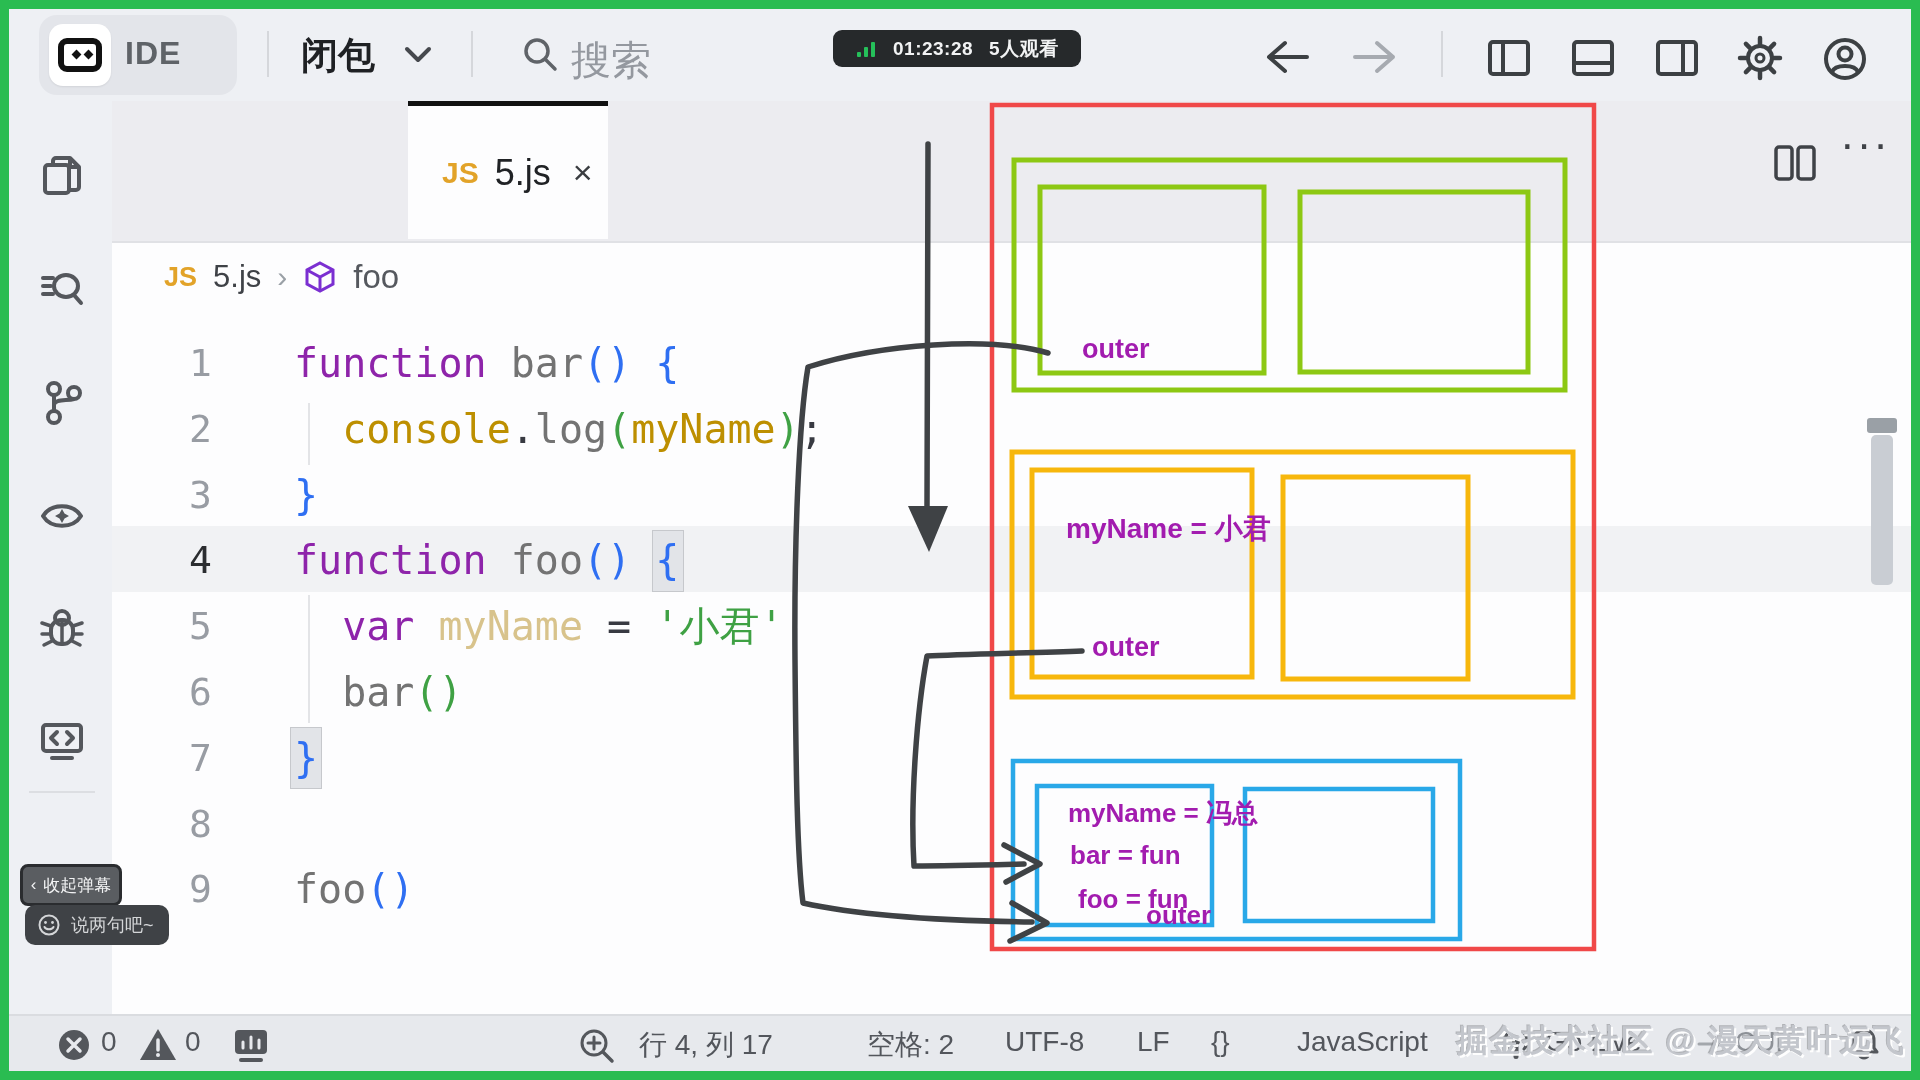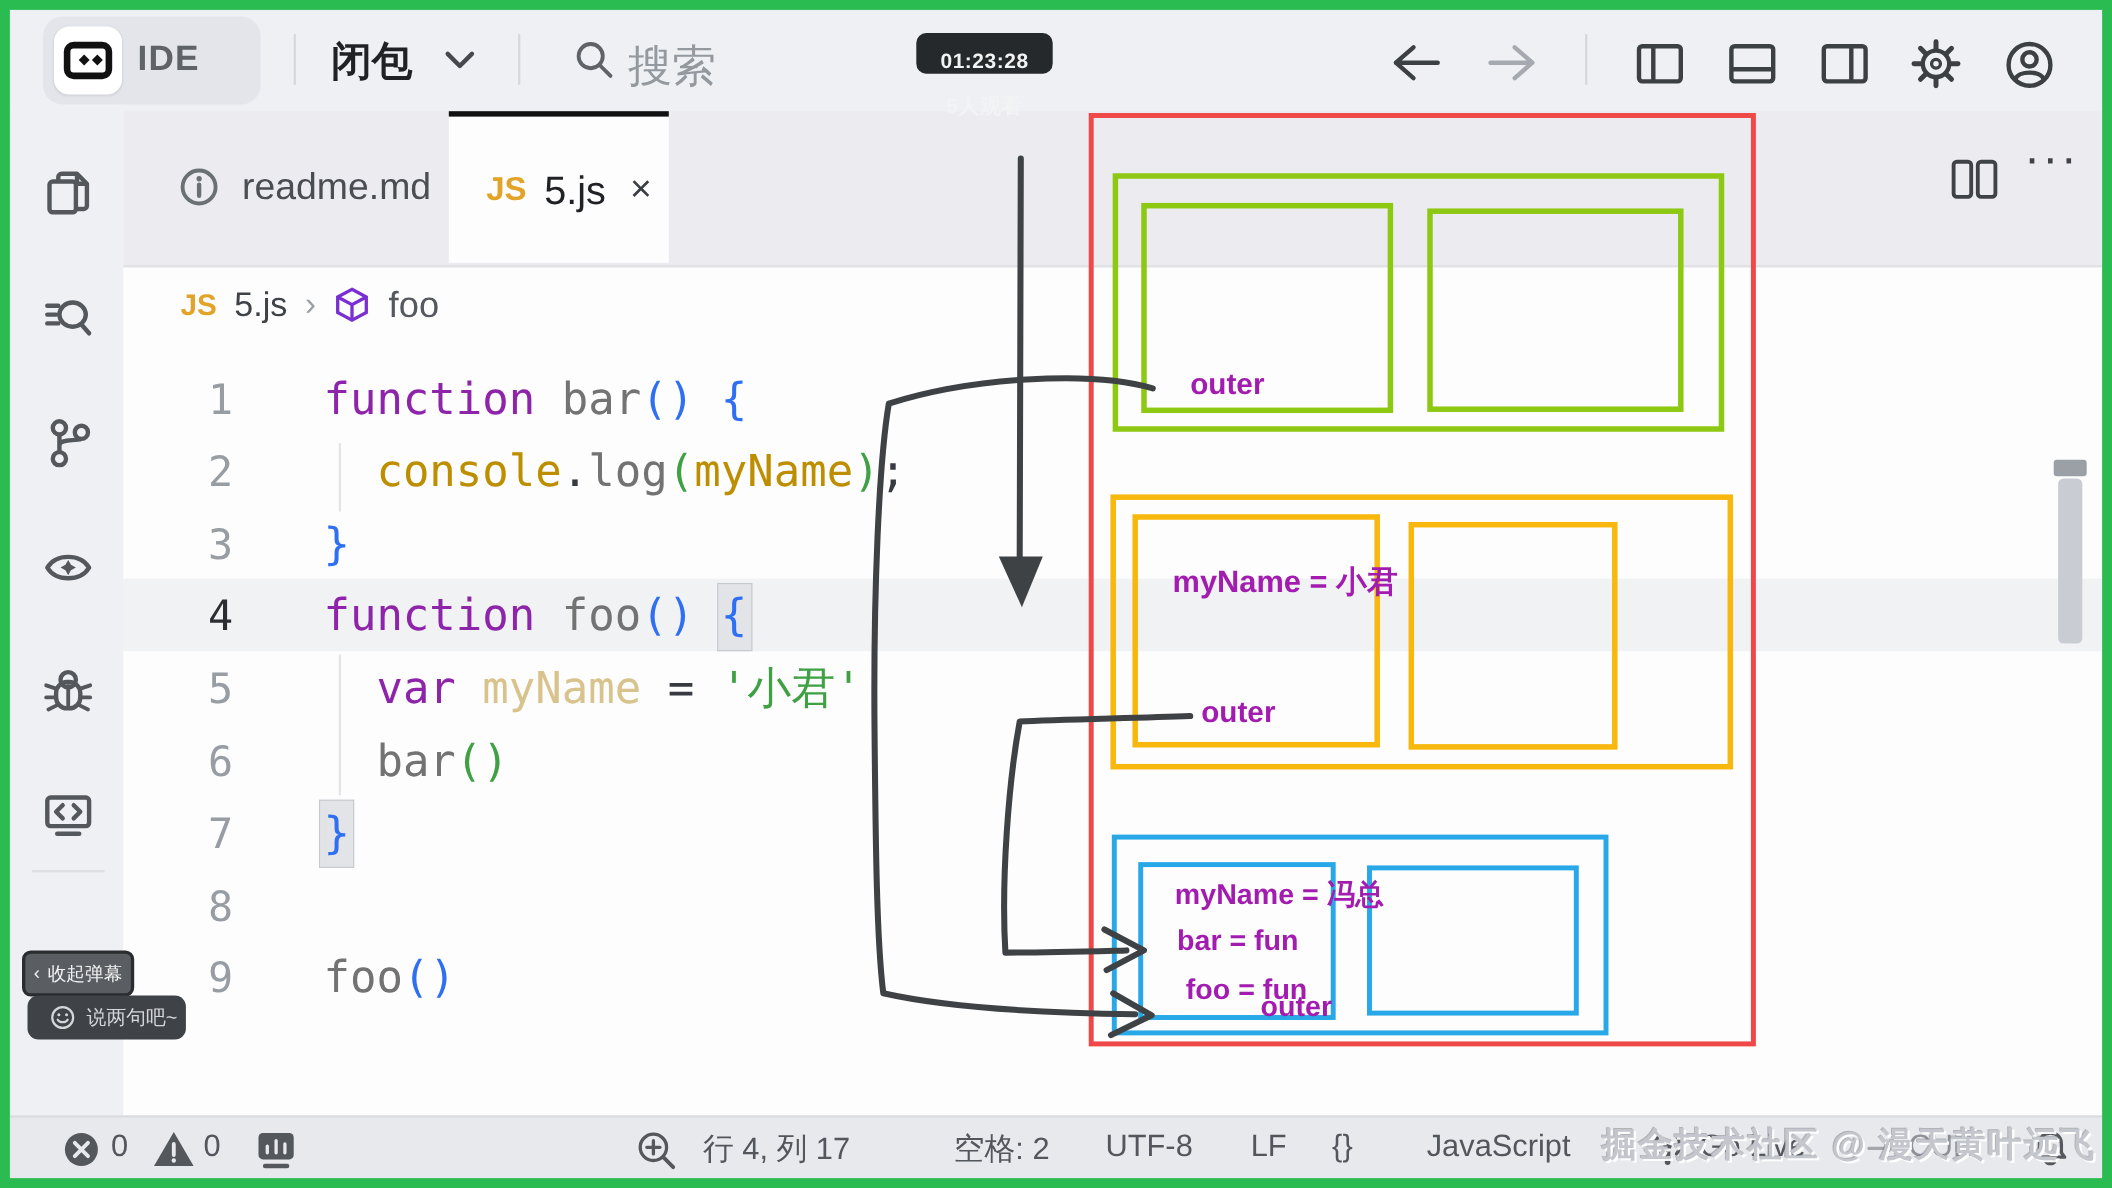--- a/index.html
+++ b/index.html
@@ -11,21 +11,21 @@
   
   #topbar{left:9px;top:9px;right:9px;height:92px;background:#eef0f4;z-index:5;}
   #logo-pill{left:30px;top:6px;width:198px;height:80px;background:#e3e5ea;border-radius:18px;}
   #logo-tile{left:10px;top:9px;width:62px;height:62px;background:#fff;border-radius:14px;box-shadow:0 1px 2px rgba(0,0,0,.08);}
   #ide-label{left:86px;top:20px;font-size:32px;font-weight:700;color:#5f6368;letter-spacing:1px;}
   .vdiv{top:22px;width:2px;height:46px;background:#d5d7db;}
   #course-title{left:292px;top:22px;font-size:37px;font-weight:700;color:#1f2124;}
   #chev-down{left:392px;top:34px;}
   #search-icon{left:510px;top:24px;}
   #search-text{left:562px;top:24px;font-size:40px;color:#94989f;}
-  #stream-pill{left:824px;top:21px;height:37px;background:#26292b;border-radius:9px;display:flex;align-items:center;padding:0 22px;gap:16px;z-index:55;flex-direction:column;}
+  #stream-pill{left:824px;top:21px;height:37px;background:#26292b;border-radius:9px;display:flex;align-items:center;padding:0 22px;gap:16px;z-index:55;}
   #stream-pill .t{color:#f2f3f4;font-size:19px;font-weight:700;letter-spacing:.5px;}
   .tb-ico{top:30px;}
   
   #sidebar{left:9px;top:101px;width:103px;bottom:64px;background:#eef0f4;z-index:4;}
   .sb-ico{position:absolute;left:30px;width:46px;height:46px;}
   #sb-div{left:20px;top:690px;width:66px;height:2px;background:#dcdee2;}
   
   #tabstrip{left:112px;top:101px;right:9px;height:140px;background:#ececf0;border-bottom:2px solid #e0e1e5;z-index:3;}
   #tab-readme{left:14px;top:0;width:282px;height:138px;display:flex;align-items:center;gap:20px;padding-left:36px;}
   #tab-readme .lbl{font-size:34px;color:#4a4d52;}
@@ -63,21 +63,21 @@
   .rlabel{position:absolute;color:#a21caf;font-weight:600;z-index:41;pointer-events:none;}
   #lb-green{left:1082px;top:334px;font-size:27px;}
   #lb-yvar{left:1066px;top:510px;font-size:28px;}
   #lb-youter{left:1092px;top:632px;font-size:27px;}
   #lb-b1{left:1068px;top:796px;font-size:26px;}
   #lb-b2{left:1070px;top:840px;font-size:26px;}
   #lb-b3{left:1078px;top:884px;font-size:26px;}
   #lb-bouter{left:1146px;top:900px;font-size:26px;}
   
   #dm-collapse{left:20px;top:864px;width:96px;height:36px;background:#5a5d61;border:3px solid #2a2c2f;border-radius:8px;color:#f2f3f4;font-size:17px;display:flex;align-items:center;justify-content:center;gap:7px;z-index:45;}
-  #dm-input{left:25px;top:905px;width:132px;height:40px;background:#3f4246;border-radius:10px;color:#d4d6d8;font-size:18px;display:flex;align-items:center;gap:10px;padding-left:12px;z-index:45;justify-content:center;}
+  #dm-input{left:25px;top:905px;width:132px;height:40px;background:#3f4246;border-radius:10px;color:#d4d6d8;font-size:18px;display:flex;align-items:center;gap:10px;padding-left:12px;z-index:45;}
   
   #statusbar{left:9px;right:9px;bottom:9px;height:55px;background:#e7e9ed;border-top:2px solid #dadce0;z-index:6;font-size:28px;color:#53565c;}
   .st{position:absolute;top:10px;}
   #st-err-ico{left:48px;top:12px;} #st-err{left:92px;}
   #st-warn-ico{left:130px;top:11px;} #st-warn{left:176px;}
   #st-stats{left:222px;top:12px;}
   #st-zoom{left:568px;top:10px;}
   #st-linecol{left:630px;} #st-spaces{left:858px;} #st-enc{left:996px;}
   #st-eol{left:1128px;} #st-brace{left:1202px;} #st-lang{left:1272px;margin-left:16px;}
   #st-golive-ico{left:1488px;top:9px;} #st-golive{left:1536px;}
@@ -206,28 +206,20 @@
     </svg>
     <svg class="sb-ico" style="top:616px" viewBox="0 0 46 46">
       <rect x="4" y="8" width="38" height="26" rx="3" fill="none" stroke="#54575c" stroke-width="4"></rect>
       <path d="M18 15 L12 21 L18 27 M28 15 L34 21 L28 27" fill="none" stroke="#54575c" stroke-width="4" stroke-linecap="round" stroke-linejoin="round"></path>
       <line x1="13" y1="41" x2="33" y2="41" stroke="#54575c" stroke-width="4" stroke-linecap="round"></line>
     </svg>
     <div id="sb-div" class="abs"></div>
   </div>
 
   <div id="tabstrip" class="abs">
-    <div id="tab-readme" class="abs">
-      <svg width="38" height="38" viewBox="0 0 38 38">
-        <circle cx="19" cy="19" r="15" fill="none" stroke="#6b7075" stroke-width="3.5"></circle>
-        <line x1="19" y1="17" x2="19" y2="27" stroke="#6b7075" stroke-width="4" stroke-linecap="round"></line>
-        <circle cx="19" cy="11.5" r="2.4" fill="#6b7075"></circle>
-      </svg>
-      <span class="lbl">readme.md</span>
-    </div>
     <div id="tab-active" class="abs">
       <span class="js">JS</span>
       <span class="lbl">5.js</span>
       <span class="x">×</span>
     </div>
     <svg id="split-icon" class="abs" width="46" height="40" viewBox="0 0 46 40">
       <rect x="4" y="4" width="16" height="32" rx="3" fill="none" stroke="#3f4247" stroke-width="3.5"></rect>
       <rect x="26" y="4" width="16" height="32" rx="3" fill="none" stroke="#3f4247" stroke-width="3.5"></rect>
     </svg>
     <div id="more-icon" class="abs">···</div>

